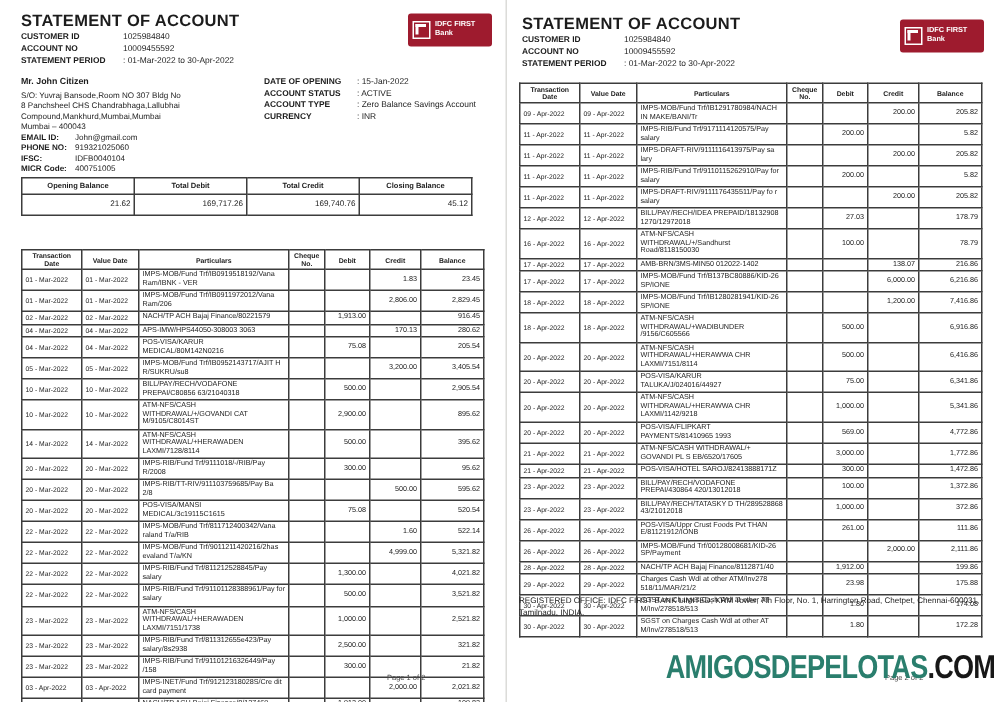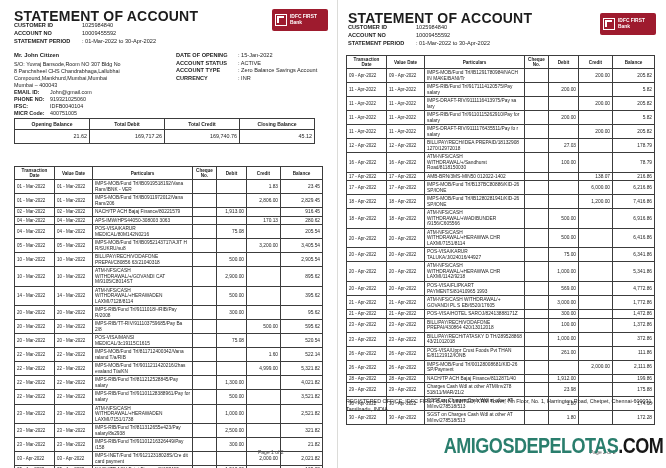--- a/index.html
+++ b/index.html
@@ -11,21 +11,21 @@
     color: #1c1c1c;
     overflow: hidden;
   }
   .page { position:absolute; top:0; height:468px; background:#ffffff; }
   #page-1 { left:0; width:337px; }
   #page-2 { left:338px; width:328px; }
   .page-divider { position:absolute; left:337px; top:0; width:1px; height:468px; background:#dcdcd9; }
   .artifact-top { position:absolute; left:0; top:0; width:44px; height:2px; background:#a8a8a4; }
   .artifact-left { position:absolute; left:0; top:0; width:2px; height:9px; background:#b5b5b0; }
 
-  .doc-title { position:absolute; font-size:14px; font-weight:700; letter-spacing:.2px; }
+  .doc-title { position:absolute; font-size:11px; font-weight:700; letter-spacing:.2px; }
   #page-1 .doc-title { left:14px; top:8px; }
   #page-2 .doc-title { left:10px; top:10px; }
 
   .meta { position:absolute; font-size:5.6px; line-height:1.45; }
   #page-1 .meta { left:14px; top:21px; }
   #page-2 .meta { left:10px; top:23px; }
   .meta-row { display:flex; }
   .meta-label { flex:0 0 68px; font-weight:700; }
   .meta-value { font-weight:400; }
 

